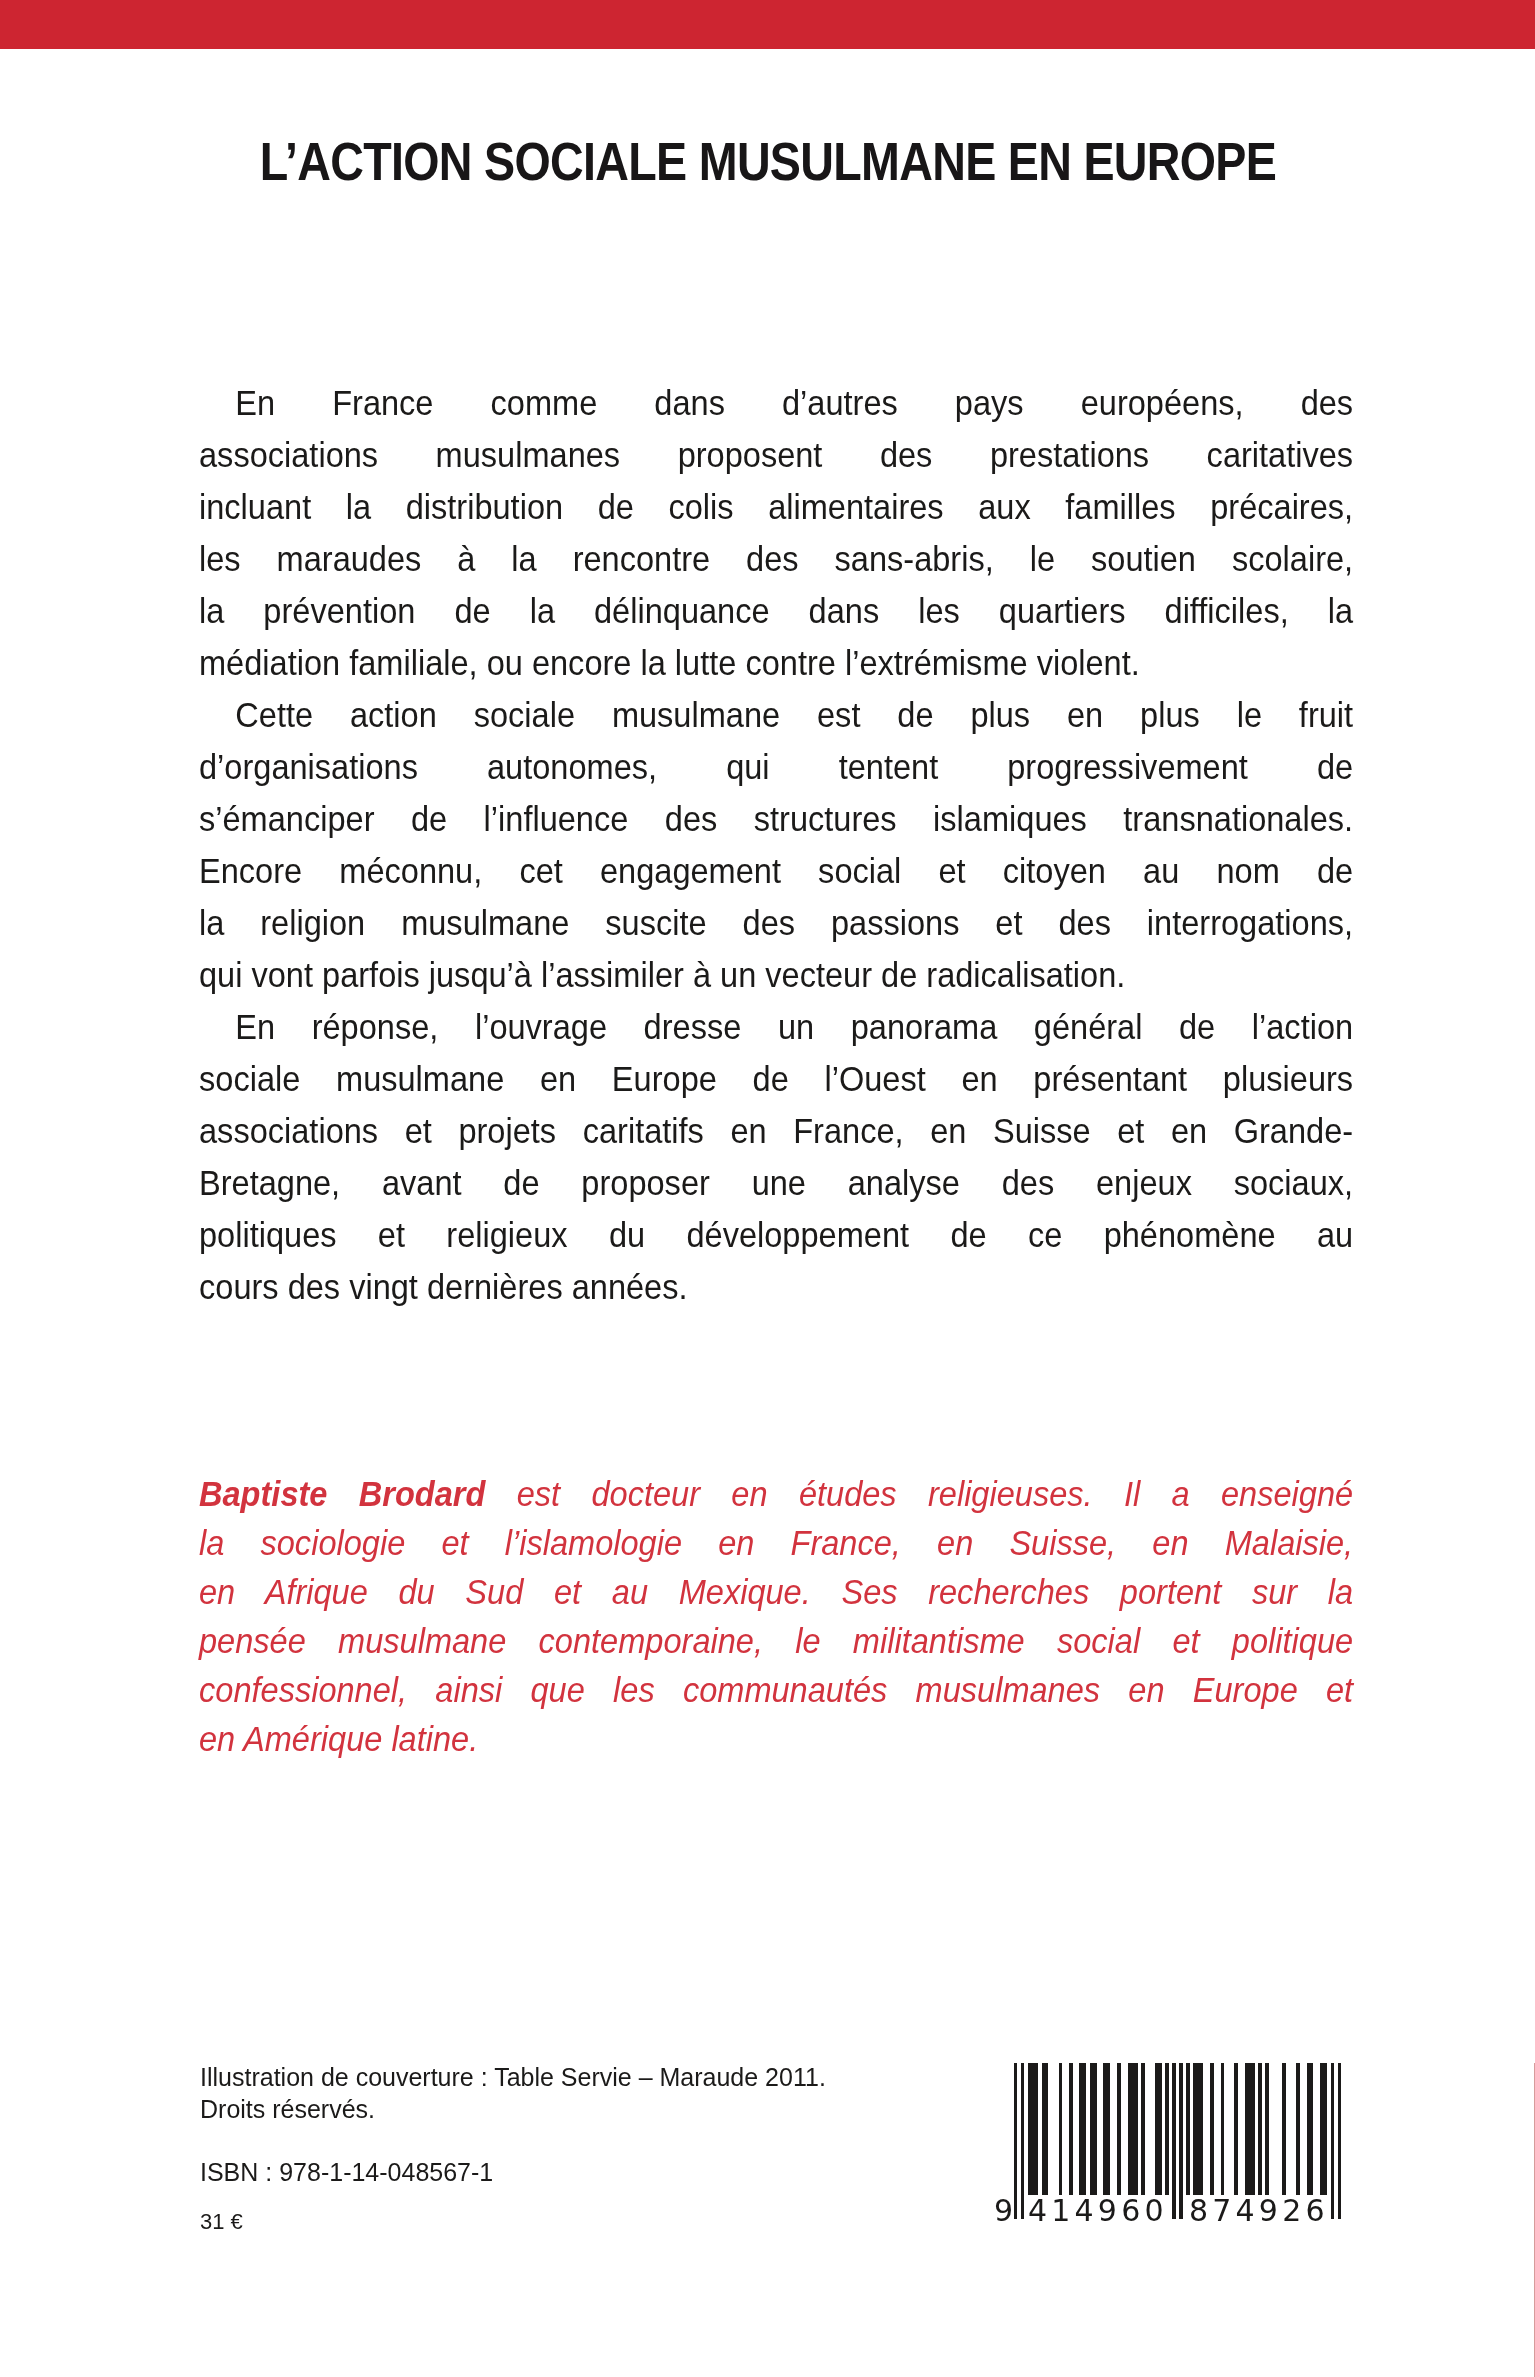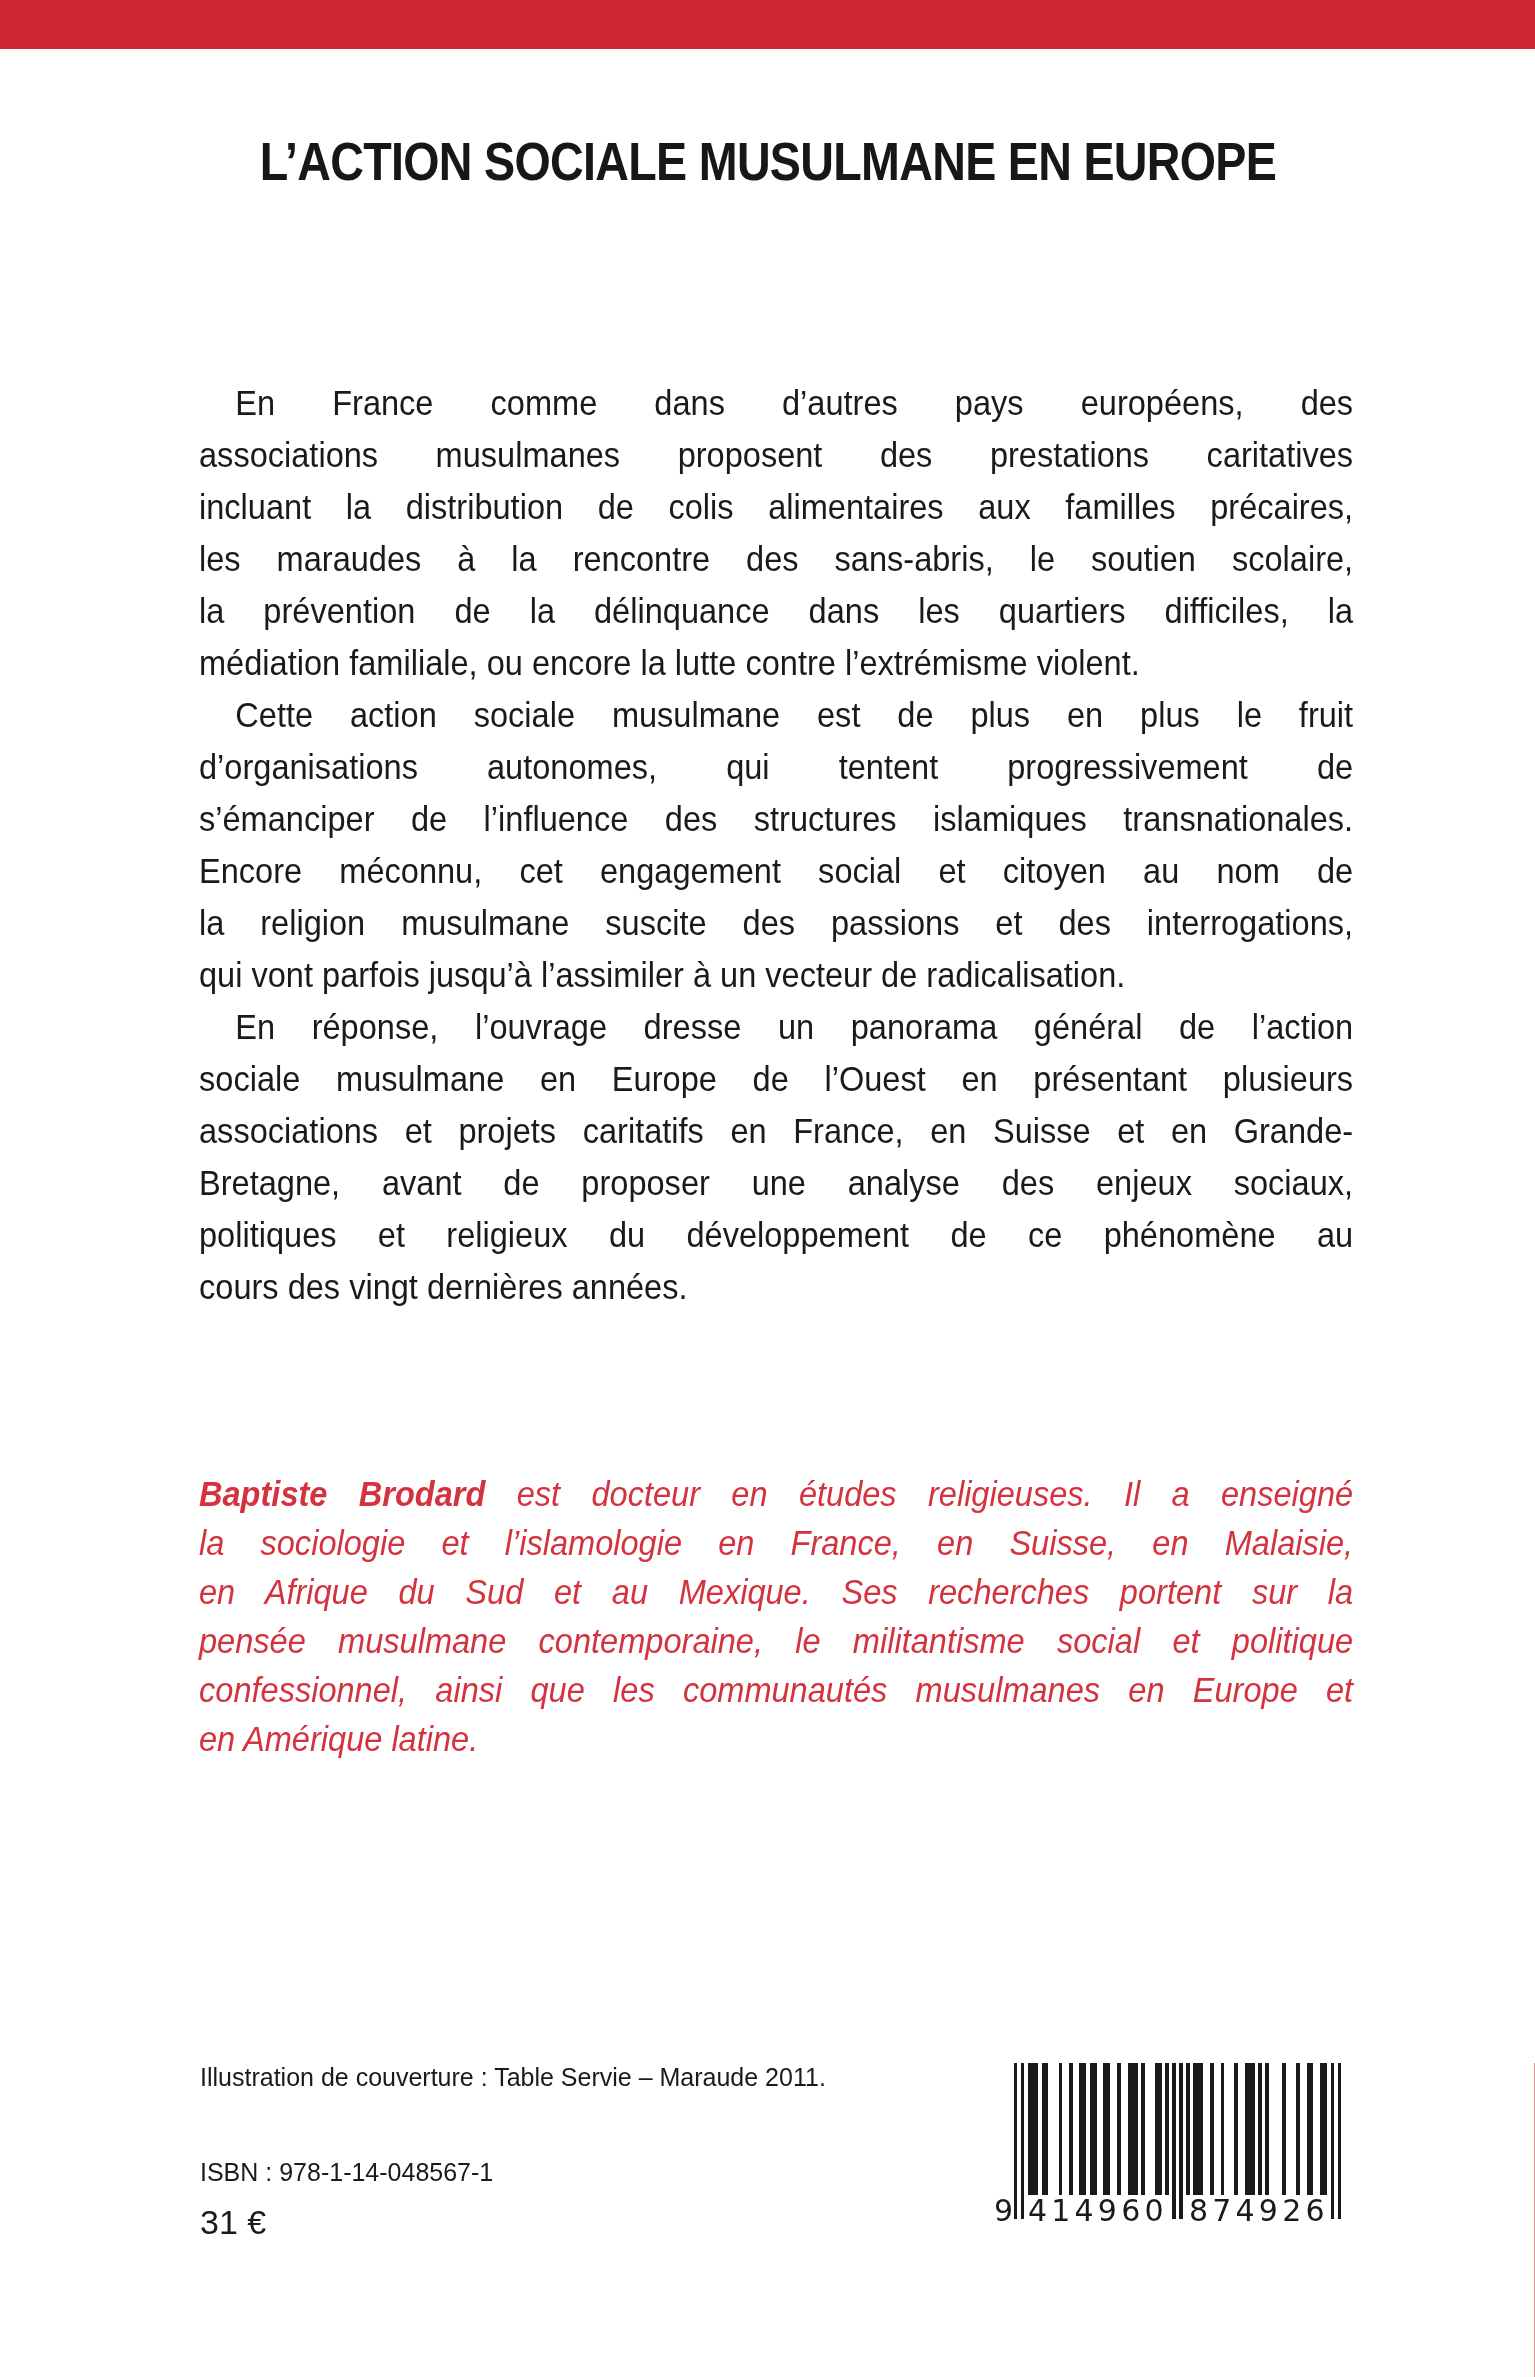--- a/index.html
+++ b/index.html
@@ -40,21 +40,21 @@
   .credit{
     position:absolute;left:200px;top:2061px;
     font-size:25px;line-height:32px;color:#1b1a19;
   }
   .isbn{
     position:absolute;left:200px;top:2157px;
     font-size:25px;line-height:30px;color:#1b1a19;
   }
   .price{
     position:absolute;left:200px;top:2202px;
-    font-size:34px;line-height:40px;color:#1b1a19;
+    font-size:22px;line-height:40px;color:#1b1a19;
   }
   .barcode{
     position:absolute;left:994px;top:2063px;width:347px;height:172px;
   }
   .barcode svg{position:absolute;left:20px;top:0;}
   .bc-digits span{
     position:absolute;top:130px;
     font-family:"DejaVu Sans", sans-serif;
     font-size:30px;line-height:35px;color:#1b1a19;
   }
@@ -100,20 +100,21 @@
       <div class="line"><b>Baptiste Brodard</b> est docteur en études religieuses. Il a enseigné</div>
       <div class="line">la sociologie et l’islamologie en France, en Suisse, en Malaisie,</div>
       <div class="line">en Afrique du Sud et au Mexique. Ses recherches portent sur la</div>
       <div class="line">pensée musulmane contemporaine, le militantisme social et politique</div>
       <div class="line">confessionnel, ainsi que les communautés musulmanes en Europe et</div>
       <div class="line endline">en Amérique latine.</div>
     </div>
 
   <div class="credit">
     <div>Illustration de couverture : Table Servie – Maraude 2011.</div>
+    <div>Droits réservés.</div>
   </div>
 
   <div class="isbn">ISBN : 978-1-14-048567-1</div>
 
   <div class="price">31 €</div>
 
   <div class="barcode">
     <svg id="barcode-svg" width="327" height="156" viewBox="0 0 390 186" shape-rendering="crispEdges">
         <rect x="0.00" y="0" width="4.11" height="186" fill="#1b1a19"></rect>
         <rect x="8.21" y="0" width="4.11" height="186" fill="#1b1a19"></rect>

